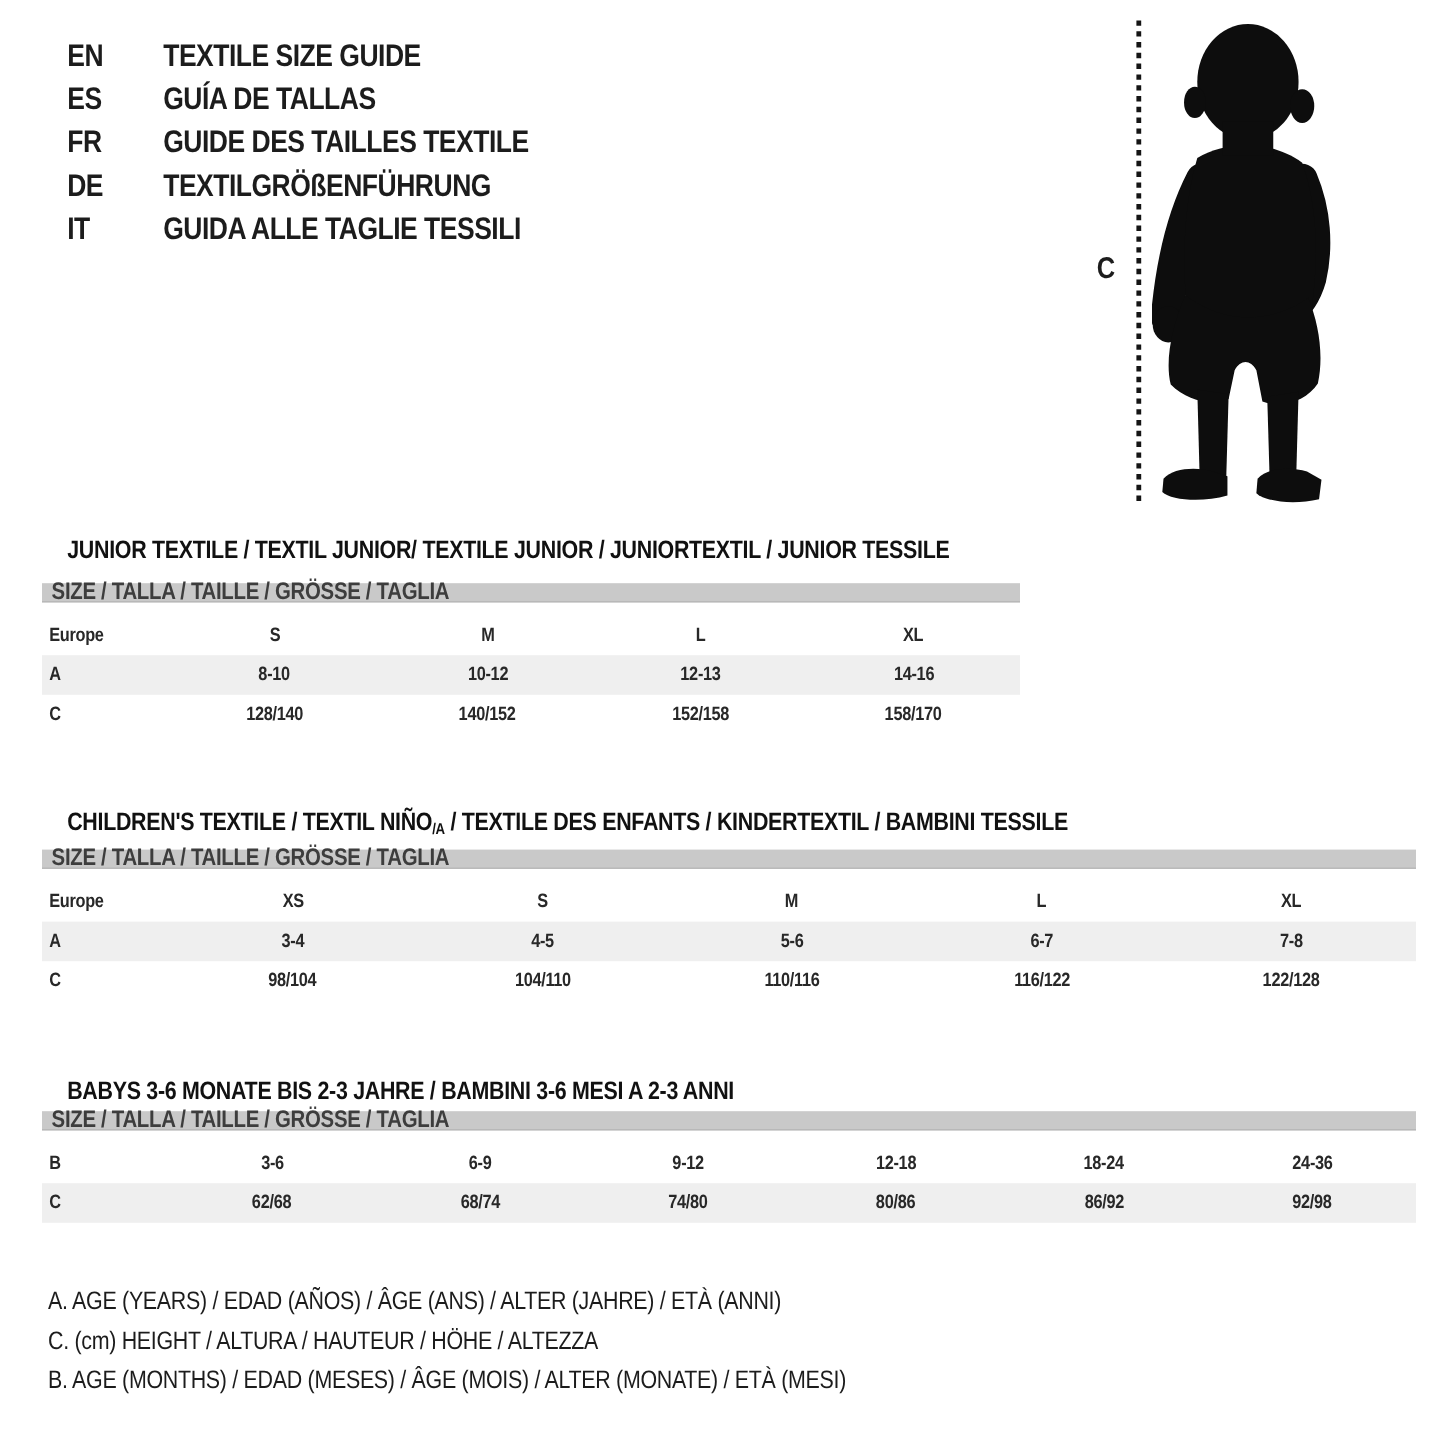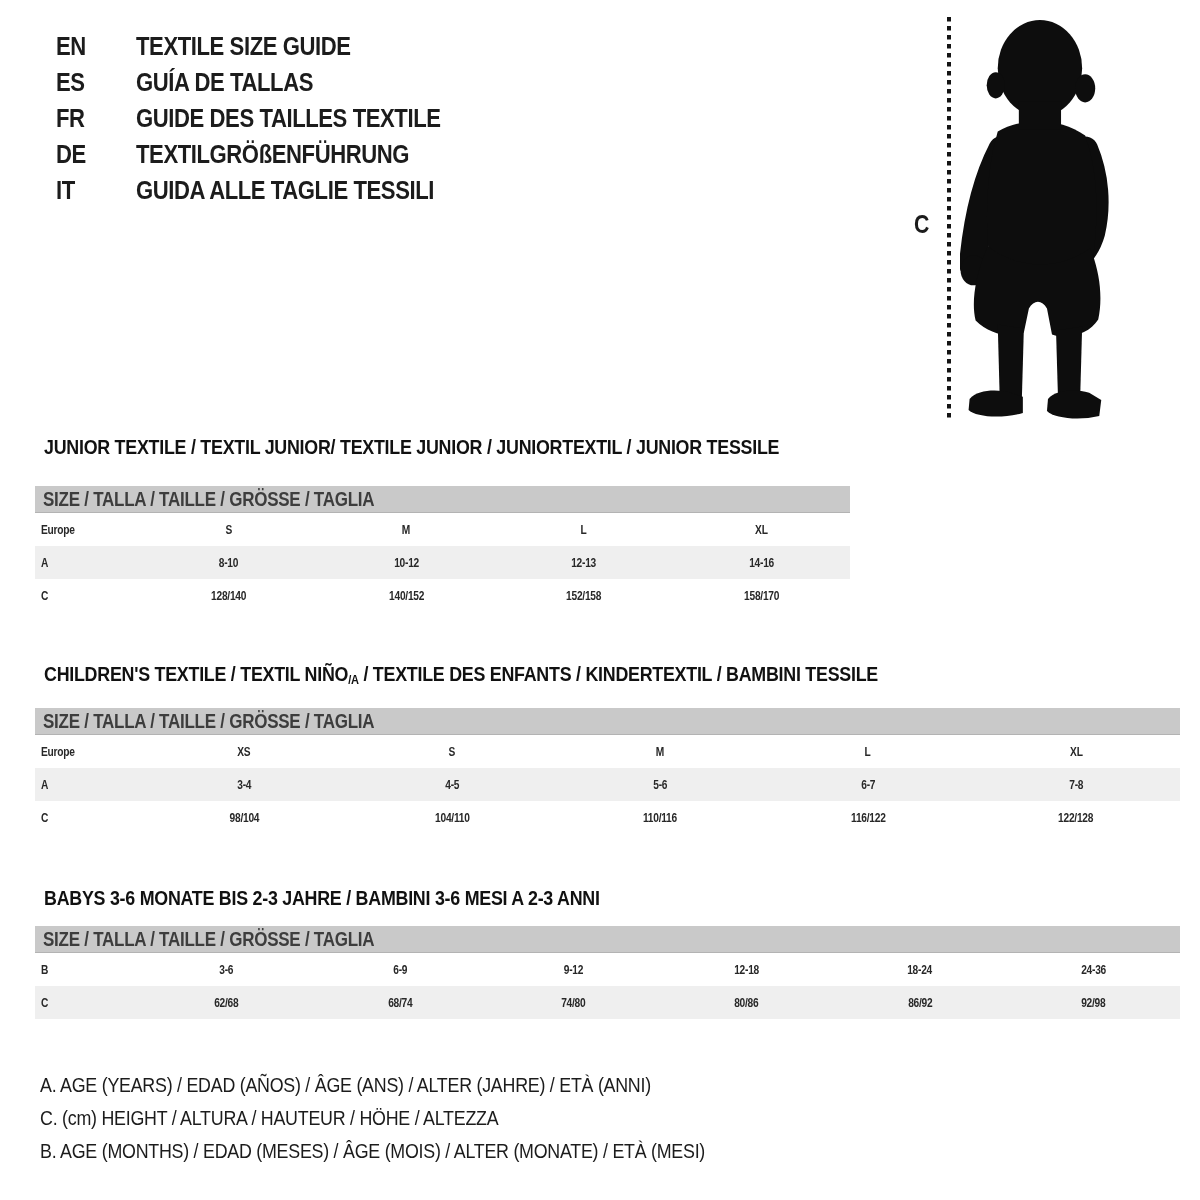--- a/index.html
+++ b/index.html
@@ -18,34 +18,34 @@
   
   .c-label{position:absolute;left:914px;top:210px;font-size:25px;font-weight:700;}
   .dash{position:absolute;left:945px;top:15px;}
   .baby{position:absolute;left:960px;top:13px;}
 
   
   .tbl{position:absolute;left:35px;}
   .t1{top:431px;width:815px;height:185px;}
   .t2{top:658px;width:1145px;height:185px;}
   .t3{top:849px;width:1145px;height:180px;}
-  .tbl-title{position:absolute;left:5px;top:0;margin:4px;font-size:21px;font-weight:700;
+  .tbl-title{position:absolute;left:5px;top:0;margin:16px;font-size:21px;font-weight:700;
              letter-spacing:-0.3px;white-space:nowrap;color:#111;}
   .t3 .line2{top:33px;}
-  .size-bar{position:absolute;left:0;width:100%;height:27px;background:#c9c9c9;box-sizing:border-box;
+  .size-bar{position:absolute;left:0;width:100%;height:16px;background:#c9c9c9;box-sizing:border-box;
             border-bottom:1px solid #b3b3b3;padding-left:8px;display:flex;align-items:center;
             font-size:20px;font-weight:700;color:#3d3d3d;letter-spacing:-0.3px;}
   .t1 .size-bar{top:55px;}
   .t2 .size-bar{top:50px;}
   .t3 .size-bar{top:77px;}
   .rows{position:absolute;left:0;width:100%;}
   .t1 .rows{top:82px;}
   .t2 .rows{top:77px;}
   .t3 .rows{top:104px;}
-  .row{display:grid;height:33px;align-items:center;font-size:12px;font-weight:700;
+  .row{display:grid;height:33px;align-items:center;font-size:16px;font-weight:700;
        letter-spacing:-0.3px;color:#282828;}
   .g5{grid-template-columns:105px repeat(4,1fr);}
   .g6{grid-template-columns:105px repeat(5,1fr);}
   .g7{grid-template-columns:105px repeat(6,1fr);}
   .row.alt{background:#efefef;}
   .cell{text-align:center;}
   .cell.lbl{text-align:left;padding-left:6px;}
   .sub{font-size:13px;position:relative;top:3px;font-weight:700;}
 
   

